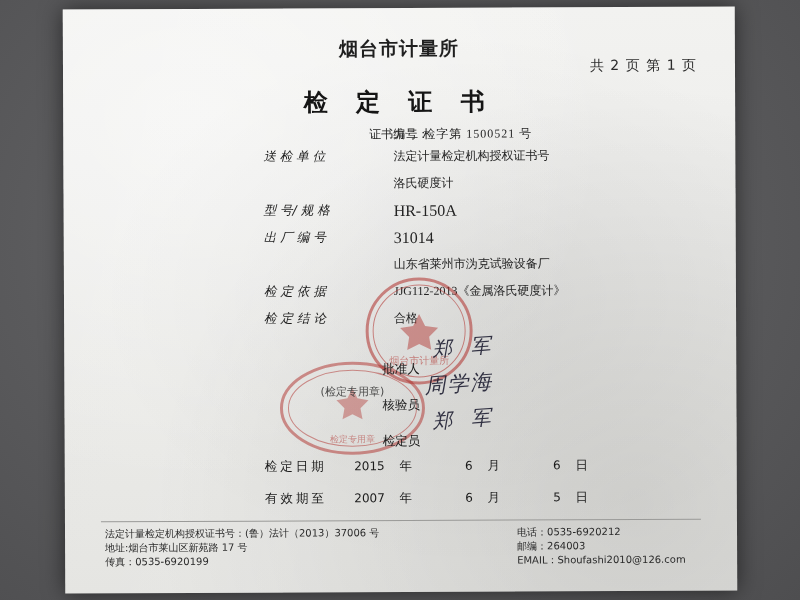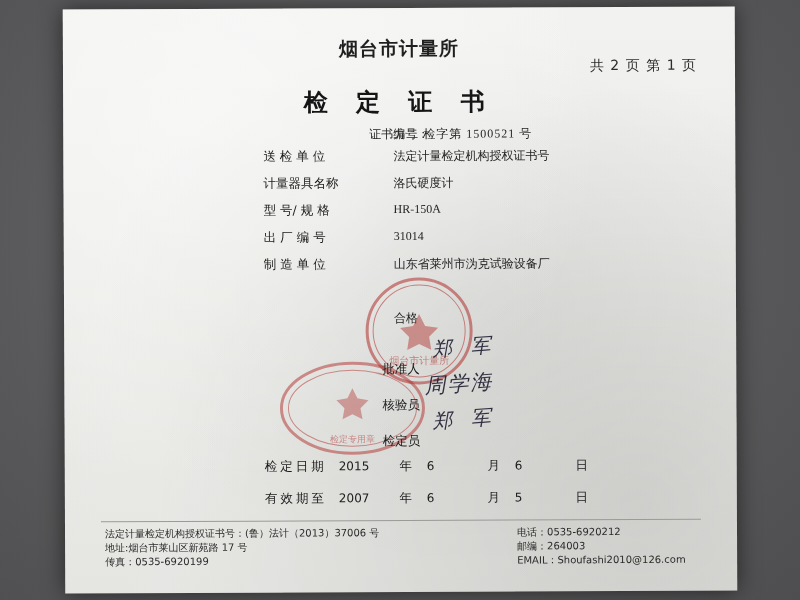--- a/index.html
+++ b/index.html
@@ -104,29 +104,30 @@
   .lbl {
     position: absolute;
     left: 200px;
     width: 118px;
     font-family: "DejaVu Sans", "Liberation Sans", sans-serif;
     font-size: 12.5px;
     color: #1b1b1b;
     display: flex;
     justify-content: space-between;
     letter-spacing: 0px;
+    font-style: italic;
   }
   .val {
     position: absolute;
     left: 330px;
     font-family: Liberation Serif, serif;
     font-size: 12px;
     color: #242424;
   }
-  .val.small { font-size: 12px; }
+  .val.small { font-size: 16px; }
 
   
   .sign-block {
     position: absolute;
     left: 0;
     top: 330px;
     width: 100%;
   }
   .sign-row {
     position: relative;
@@ -156,21 +157,21 @@
 
   
   .date-row {
     position: absolute;
     left: 200px;
     font-family: "DejaVu Sans", "Liberation Sans", sans-serif;
     font-size: 12.5px;
     color: #1b1b1b;
   }
   .date-row .lab { display:inline-block; width: 70px; letter-spacing: 3px;}
-  .date-row .num { display:inline-block; width: 46px; text-align:left; font-size:12px;}
+  .date-row .num { display:inline-block; width: 46px; text-align:right; font-size:12px;}
   .date-row .unit { display:inline-block; width: 34px; text-align:center;}
 
   
   .footer-sep {
     position: absolute;
     left: 36px;
     right: 36px;
     top: 512px;
     border-top: 1px solid #9a9a98;
   }
@@ -247,61 +248,63 @@
       </div>
 
       <div class="fields">
 
         <div class="row">
           <div class="lbl">送 检 单 位</div>
           <div class="val">法定计量检定机构授权证书号</div>
         </div>
 
         <div class="row">
-          <div class="lbl">计量器具名称</div>
           <div class="val">洛氏硬度计</div>
         </div>
 
         <div class="row">
           <div class="lbl">型 号/ 规 格</div>
           <div class="val small">HR-150A</div>
         </div>
 
         <div class="row">
           <div class="lbl">出 厂 编 号</div>
           <div class="val small">31014</div>
         </div>
 
         <div class="row">
-          <div class="lbl">制 造 单 位</div>
           <div class="val">山东省莱州市沩克试验设备厂</div>
         </div>
 
         <div class="row">
-        </div>
-
-        <div class="row">
+          <div class="lbl">检 定 依 据</div>
+          <div class="val">JJG112-2013《金属洛氏硬度计》</div>
+        </div>
+
+        <div class="row">
+          <div class="lbl">检 定 结 论</div>
           <div class="val">合格</div>
         </div>
 
       </div>
 
       <svg class="stamp stamp-round" viewBox="0 0 110 110">
         <circle cx="55" cy="55" r="52" class="stamp-red" stroke-width="3"></circle>
         <circle cx="55" cy="55" r="46" class="stamp-red" stroke-width="1"></circle>
         <path d="M55 38 l6 12 13 2 -9 9 2 13 -12 -6 -12 6 2 -13 -9 -9 13 -2 z" fill="#b0302c" opacity="0.85"></path>
         <text class="stamp-red-txt" x="55" y="88" font-size="10" text-anchor="middle">烟台市计量所</text>
       </svg>
 
       <svg class="stamp stamp-oval" viewBox="0 0 150 96">
         <ellipse cx="75" cy="48" rx="71" ry="45" class="stamp-red" stroke-width="3"></ellipse>
         <ellipse cx="75" cy="48" rx="64" ry="38" class="stamp-red" stroke-width="1"></ellipse>
         <path d="M75 28 l5 10 11 2 -8 8 2 11 -10 -5 -10 5 2 -11 -8 -8 11 -2 z" fill="#b0302c" opacity="0.8"></path>
         <text class="stamp-red-txt" x="75" y="82" font-size="9" text-anchor="middle">检定专用章</text>
       </svg>
+      <div class="oval-label">(检定专用章)</div>
 
       <div class="sign-block">
         <div class="sign-row">
           <div class="sign-lbl">批准人</div>
           <div class="sign-name">郑 军</div>
         </div>
         <div class="sign-row">
           <div class="sign-lbl">核验员</div>
           <div class="sign-name two">周学海</div>
         </div>

